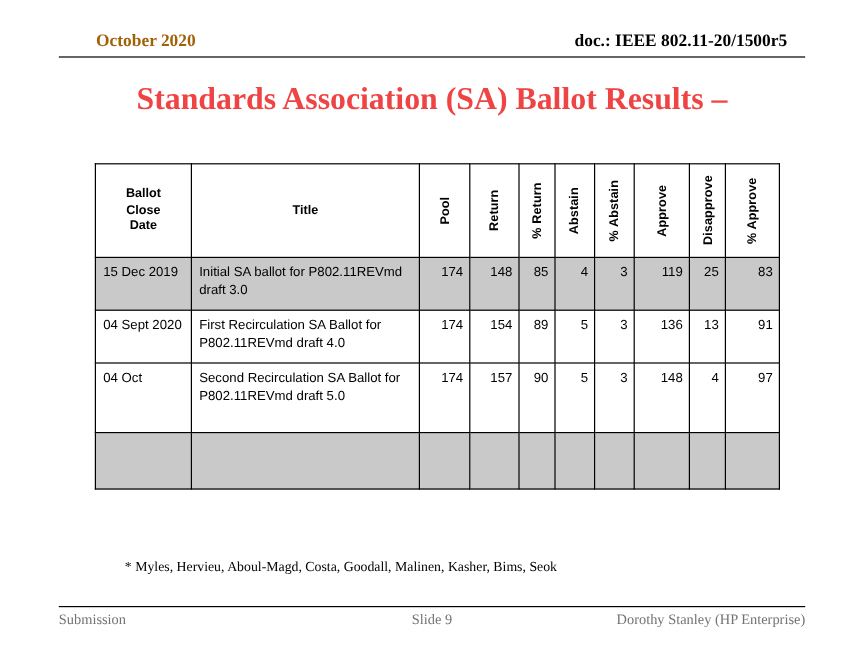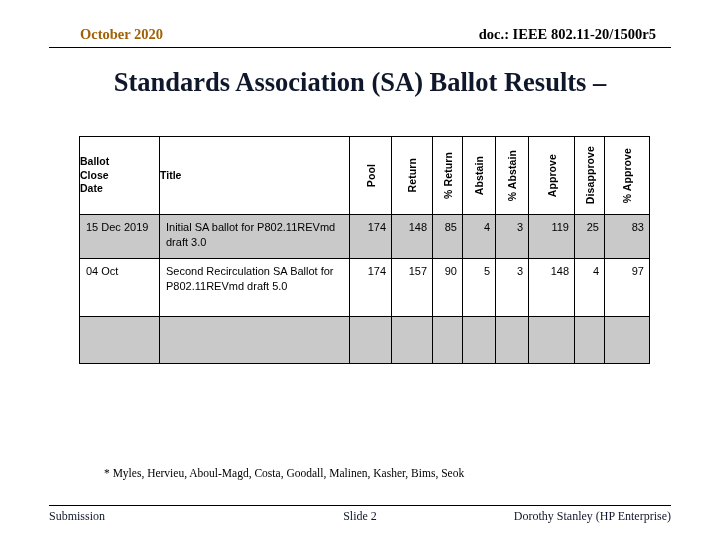--- a/index.html
+++ b/index.html
@@ -57,21 +57,21 @@
   #slide-title {
     position: absolute;
     left: 42px;
     top: 66px;
     width: 636px;
     text-align: center;
     font-family: "Liberation Serif", serif;
     font-size: 26.5px;
     font-weight: bold;
     line-height: 1.27;
-    color: #0f172a;
+    color: #ef4444;
   }
 
   
   #ballot-table-wrap {
     position: absolute;
     left: 79px;
     top: 136px;
     width: 570px;
   }
   table.ballot {
@@ -85,20 +85,21 @@
     padding: 0;
     vertical-align: top;
     font-weight: normal;
   }
 
   
   tr.hdr-row td {
     height: 77px;
     background: #ffffff;
     vertical-align: middle;
+    text-align: center;
   }
   .hdr-plain {
     font-size: 10.5px;
     font-weight: bold;
     line-height: 1.28;
     color: #000000;
   }
   .rot-wrap {
     height: 74px;
     display: flex;
@@ -156,21 +157,21 @@
     border-top: 1.6px solid #000000;
   }
   #slide-footer {
     position: absolute;
     left: 49px;
     top: 509px;
     width: 622px;
     height: 18px;
     font-family: "Liberation Serif", serif;
     font-size: 12px;
-    color: #0f172a;
+    color: #737373;
   }
   #slide-footer .ft-left   { position: absolute; left: 0;   top: 0; white-space: nowrap; }
   #slide-footer .ft-center { position: absolute; left: 50%; top: 0; transform: translateX(-50%); white-space: nowrap; }
   #slide-footer .ft-right  { position: absolute; right: 0;  top: 0; white-space: nowrap; }
 </style>
 </head>
 <body>
 
 <div id="slide-header">
   <div class="hdr-left">October 2020</div>
@@ -257,20 +258,32 @@
     <td class="c-num">174</td>
     <td class="c-num">148</td>
     <td class="c-num">85</td>
     <td class="c-num">4</td>
     <td class="c-num">3</td>
     <td class="c-num">119</td>
     <td class="c-num">25</td>
     <td class="c-num">83</td>
   </tr>
 
+  <tr class="data-row r-white row-h2">
+    <td class="c-date">04 Sept 2020</td>
+    <td class="c-title">First Recirculation SA  Ballot for P802.11REVmd draft 4.0</td>
+    <td class="c-num">174</td>
+    <td class="c-num">154</td>
+    <td class="c-num">89</td>
+    <td class="c-num">5</td>
+    <td class="c-num">3</td>
+    <td class="c-num">136</td>
+    <td class="c-num">13</td>
+    <td class="c-num">91</td>
+  </tr>
 
 
   <tr class="data-row r-white row-h4">
     <td class="c-date">04 Oct</td>
     <td class="c-title">Second Recirculation SA Ballot for P802.11REVmd draft 5.0</td>
     <td class="c-num">174</td>
     <td class="c-num">157</td>
     <td class="c-num">90</td>
     <td class="c-num">5</td>
     <td class="c-num">3</td>
@@ -293,15 +306,15 @@
   </tr>
 </tbody>
     </table>
 </div>
 
 <div id="footnote">* Myles, Hervieu, Aboul-Magd, Costa, Goodall, Malinen, Kasher, Bims, Seok</div>
 
 <div id="footer-rule"></div>
 <div id="slide-footer">
   <span class="ft-left">Submission</span>
-  <span class="ft-center">Slide 2</span>
+  <span class="ft-center">Slide 9</span>
   <span class="ft-right">Dorothy Stanley (HP Enterprise)</span>
 </div>
 
 </body></html>

